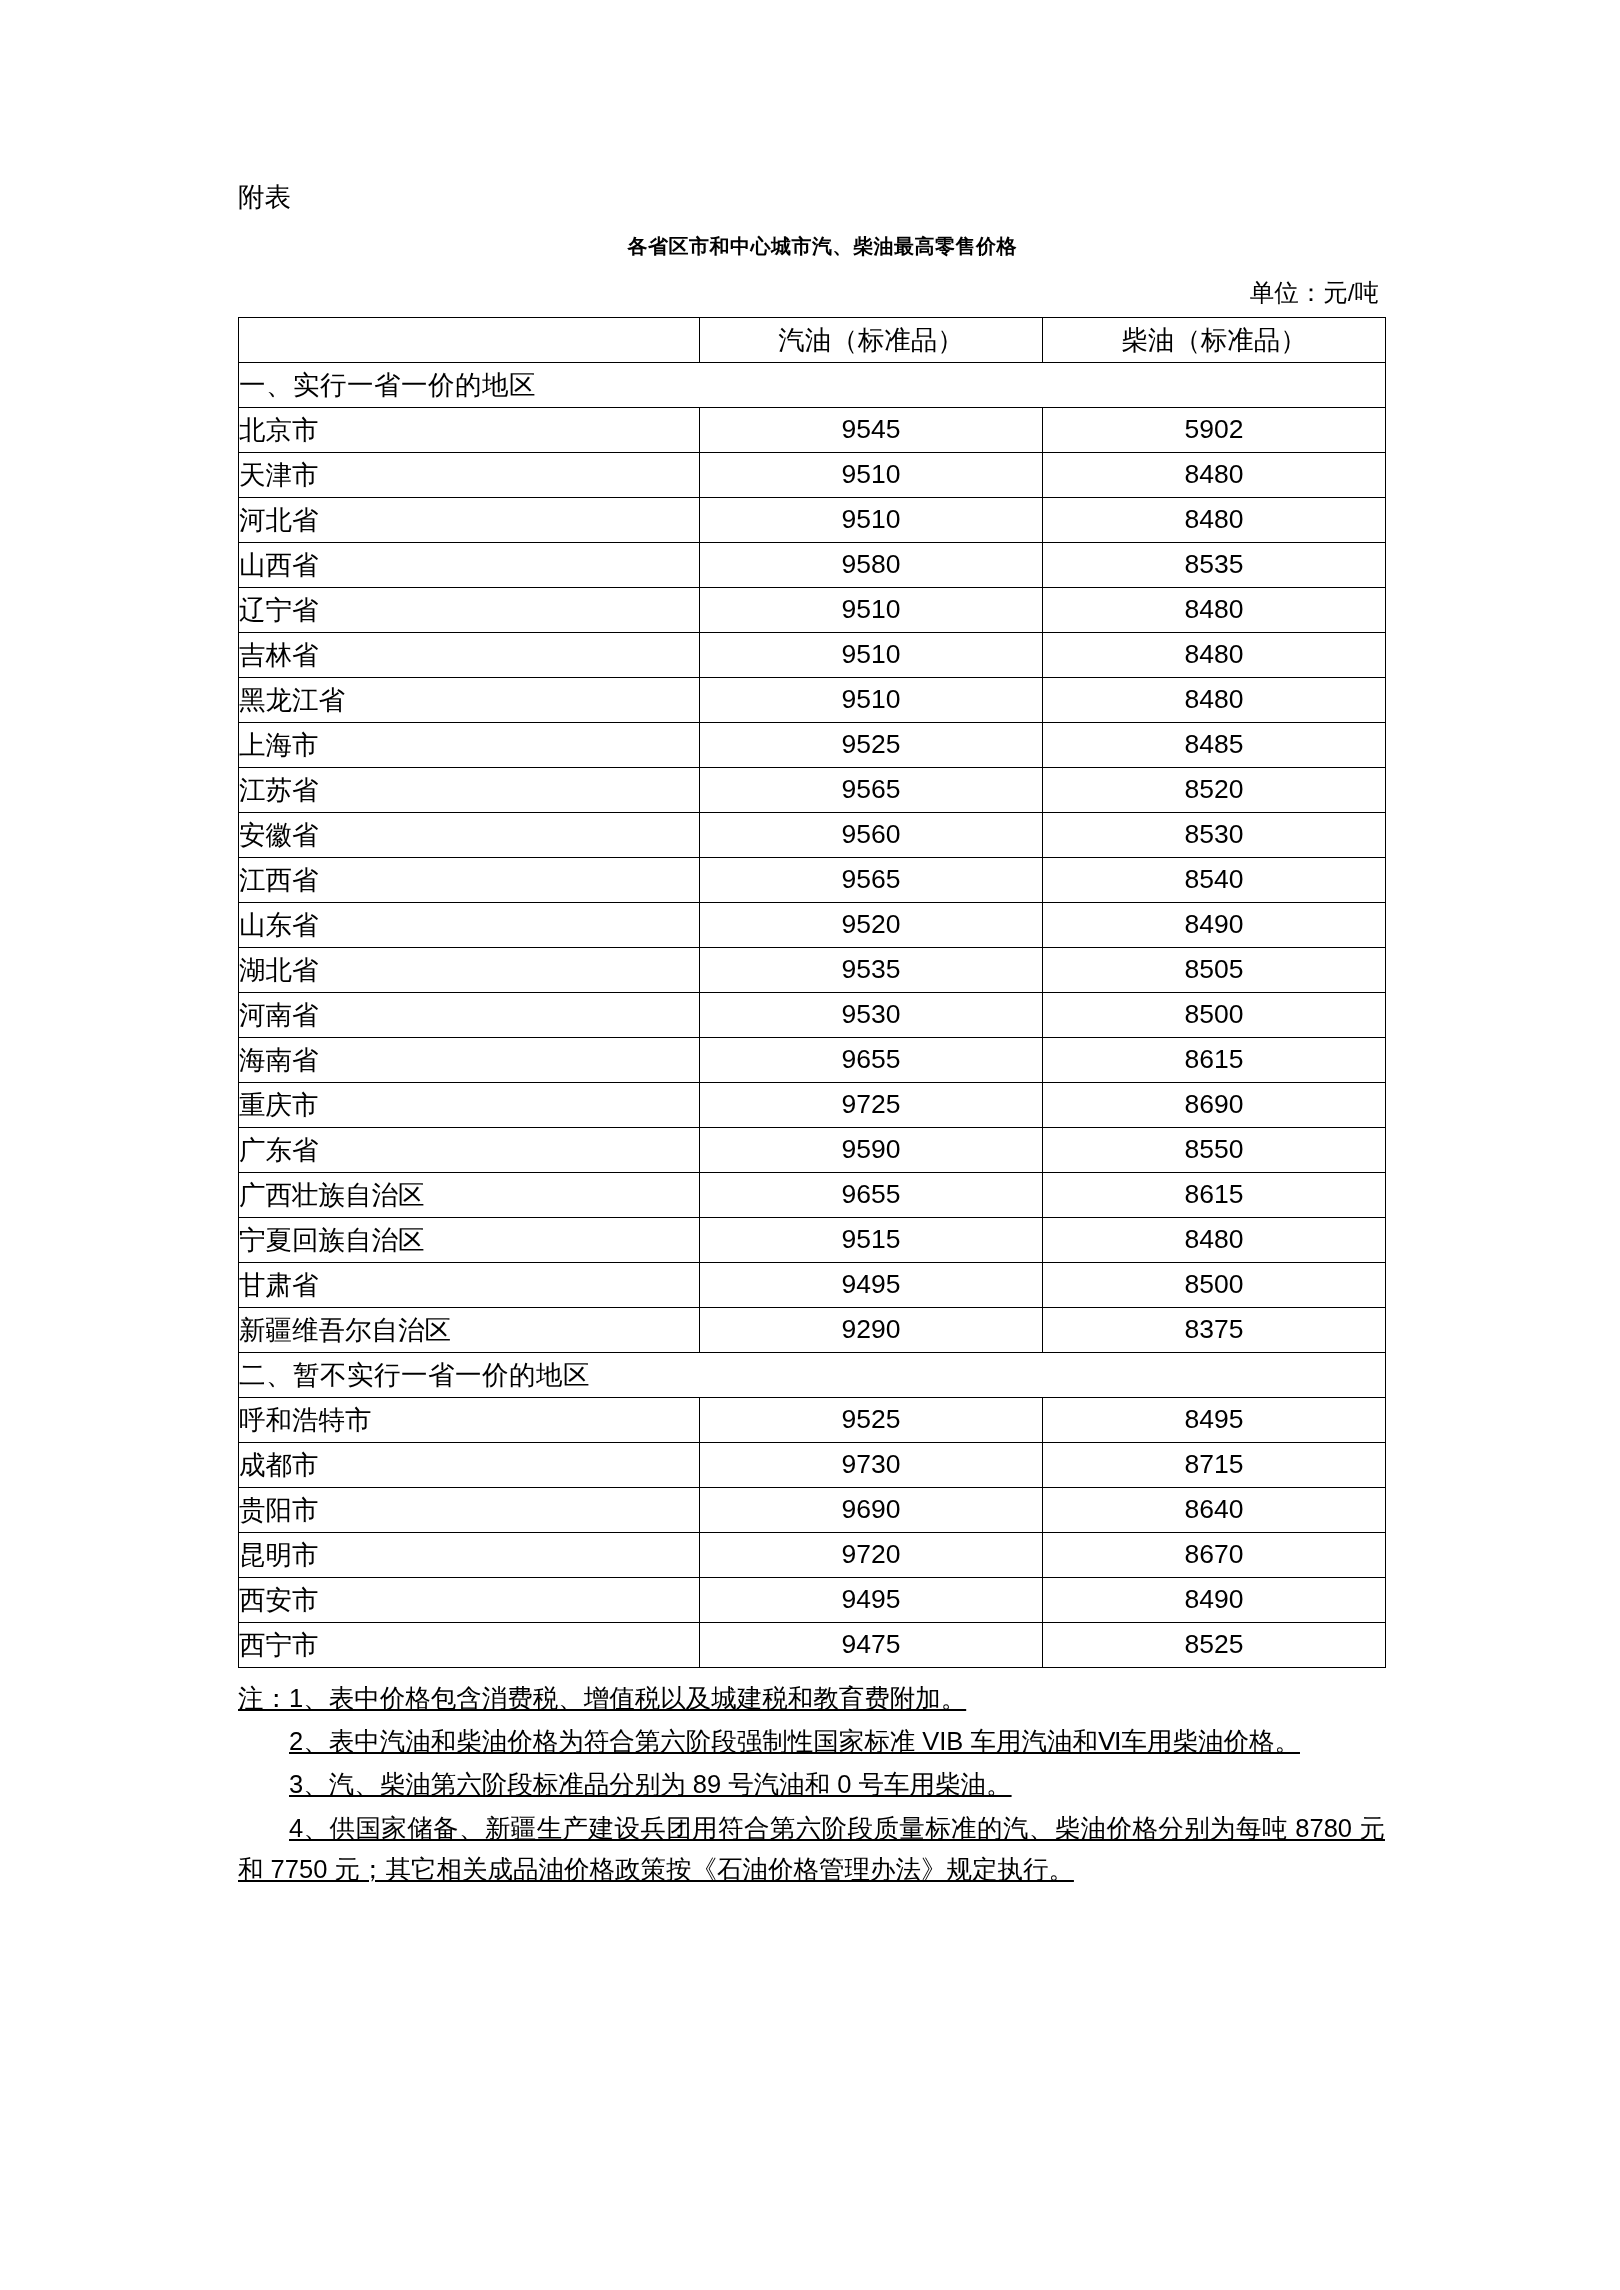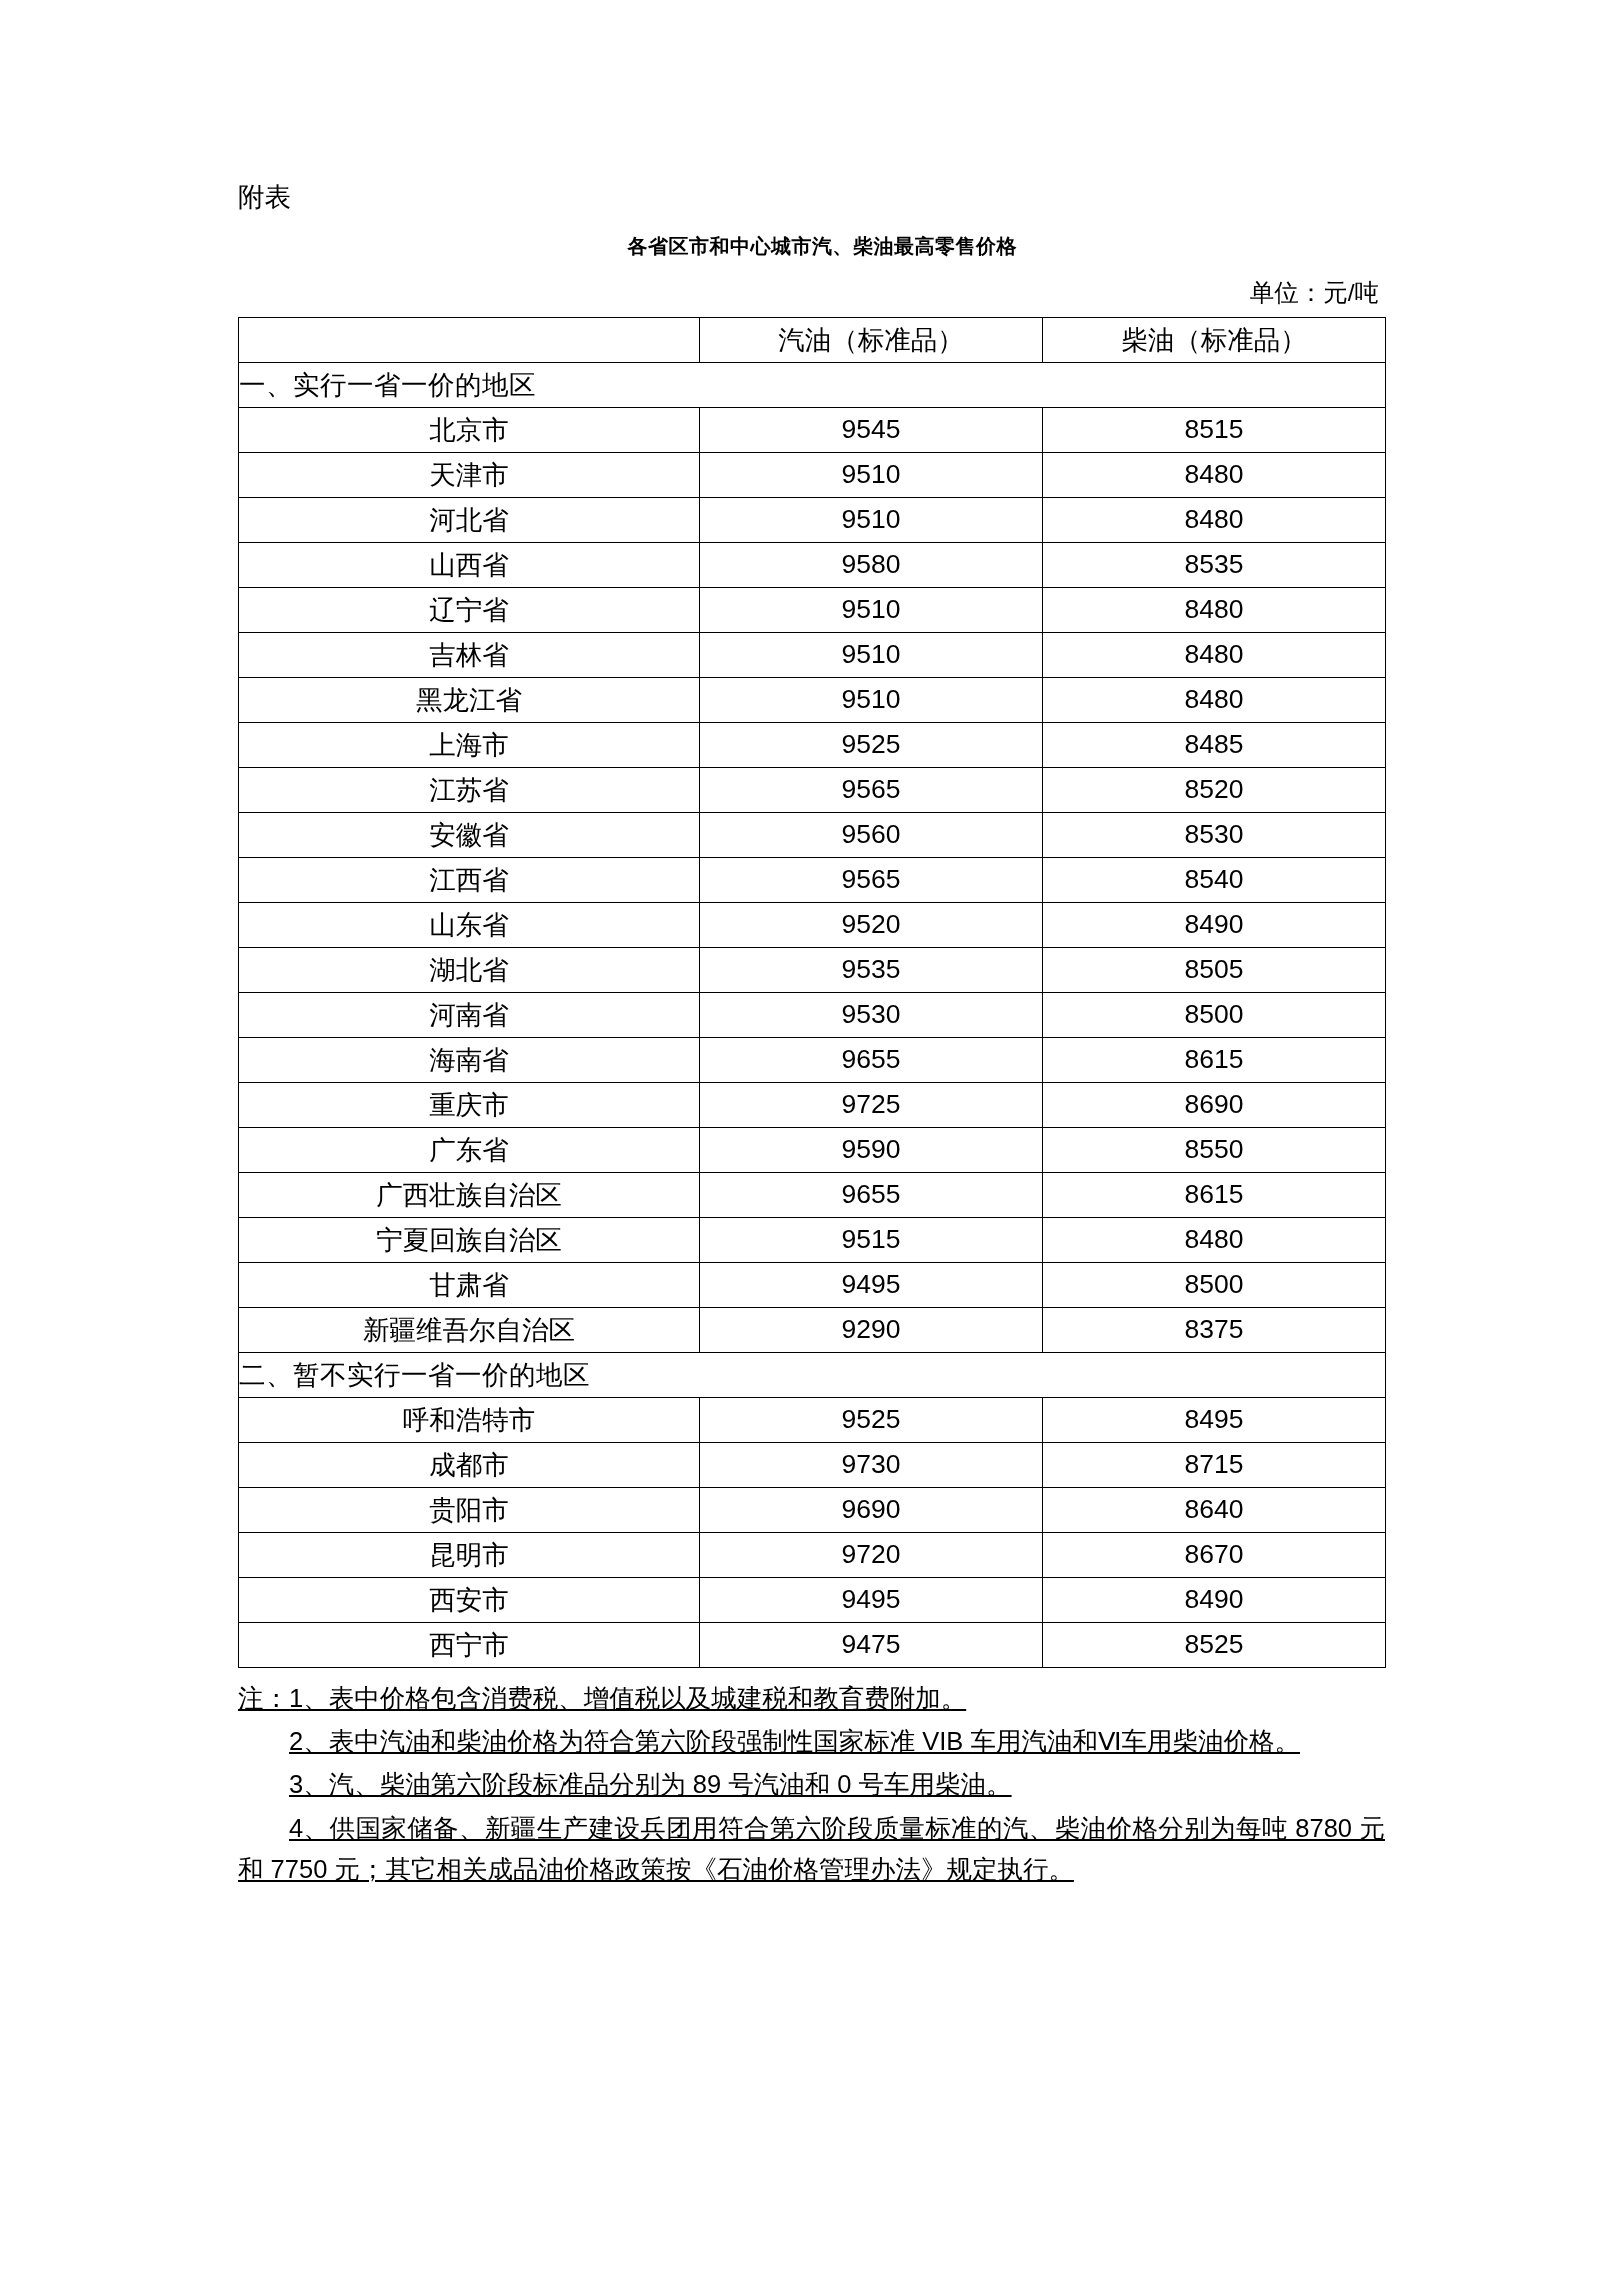--- a/index.html
+++ b/index.html
@@ -72,21 +72,20 @@
     font-size: 27.4px;
     height: 57px;
   }
   td.section-head {
     text-align: left;
     padding-left: 5.9px;
     font-size: 26.5px;
     letter-spacing: 0.5px;
   }
   td.region-name {
-    text-align: center;
     padding-right: 71px;
     font-size: 26.5px;
   }
   td.num {
     text-align: center;
     font-size: 26.5px;
   }
 
   .notes {
     margin-top: 9.8px;
@@ -131,21 +130,21 @@
           <th class="col-head">柴油（标准品）</th>
         </tr>
       </thead>
       <tbody id="table-body">
           <tr>
             <td class="section-head" colspan="3">一、实行一省一价的地区</td>
           </tr>
           <tr>
             <td class="region-name">北京市</td>
             <td class="num">9545</td>
-            <td class="num">8515</td>
+            <td class="num">5902</td>
           </tr>
           <tr>
             <td class="region-name">天津市</td>
             <td class="num">9510</td>
             <td class="num">8480</td>
           </tr>
           <tr>
             <td class="region-name">河北省</td>
             <td class="num">9510</td>
             <td class="num">8480</td>

